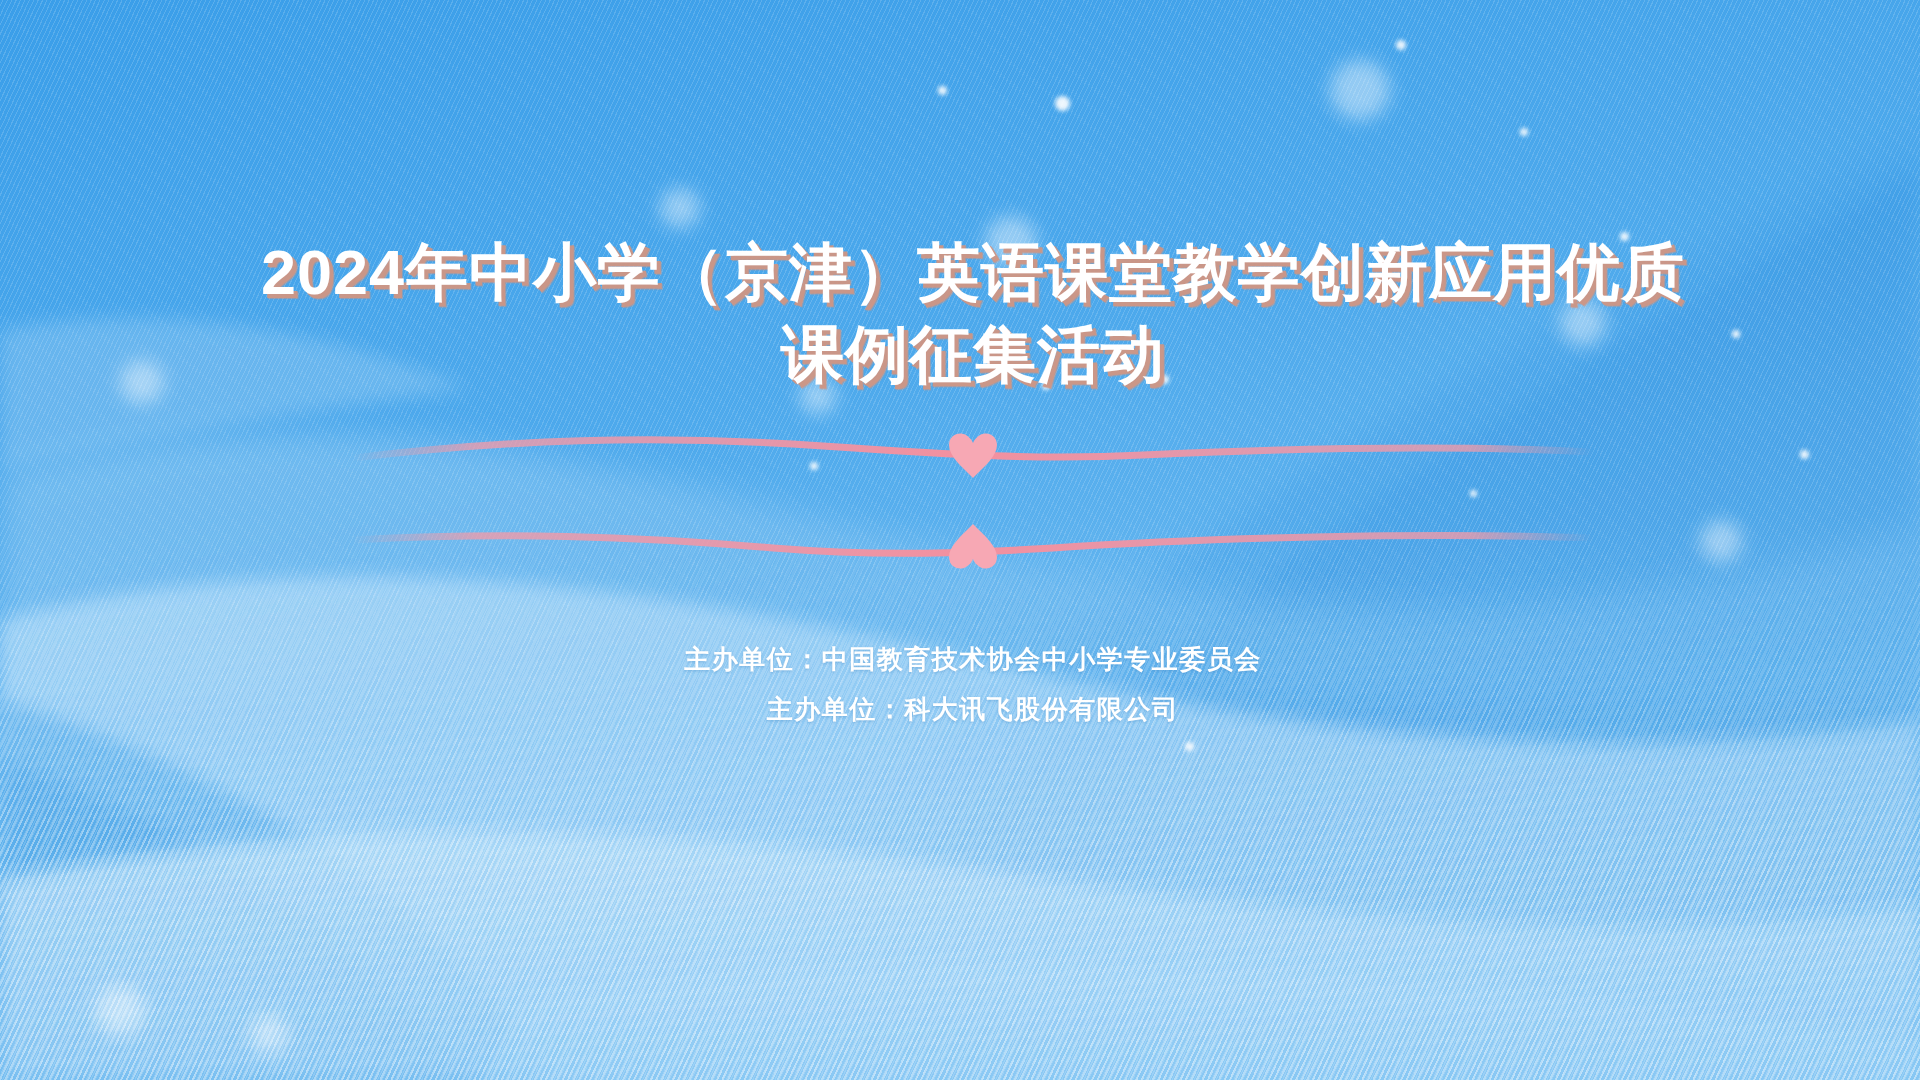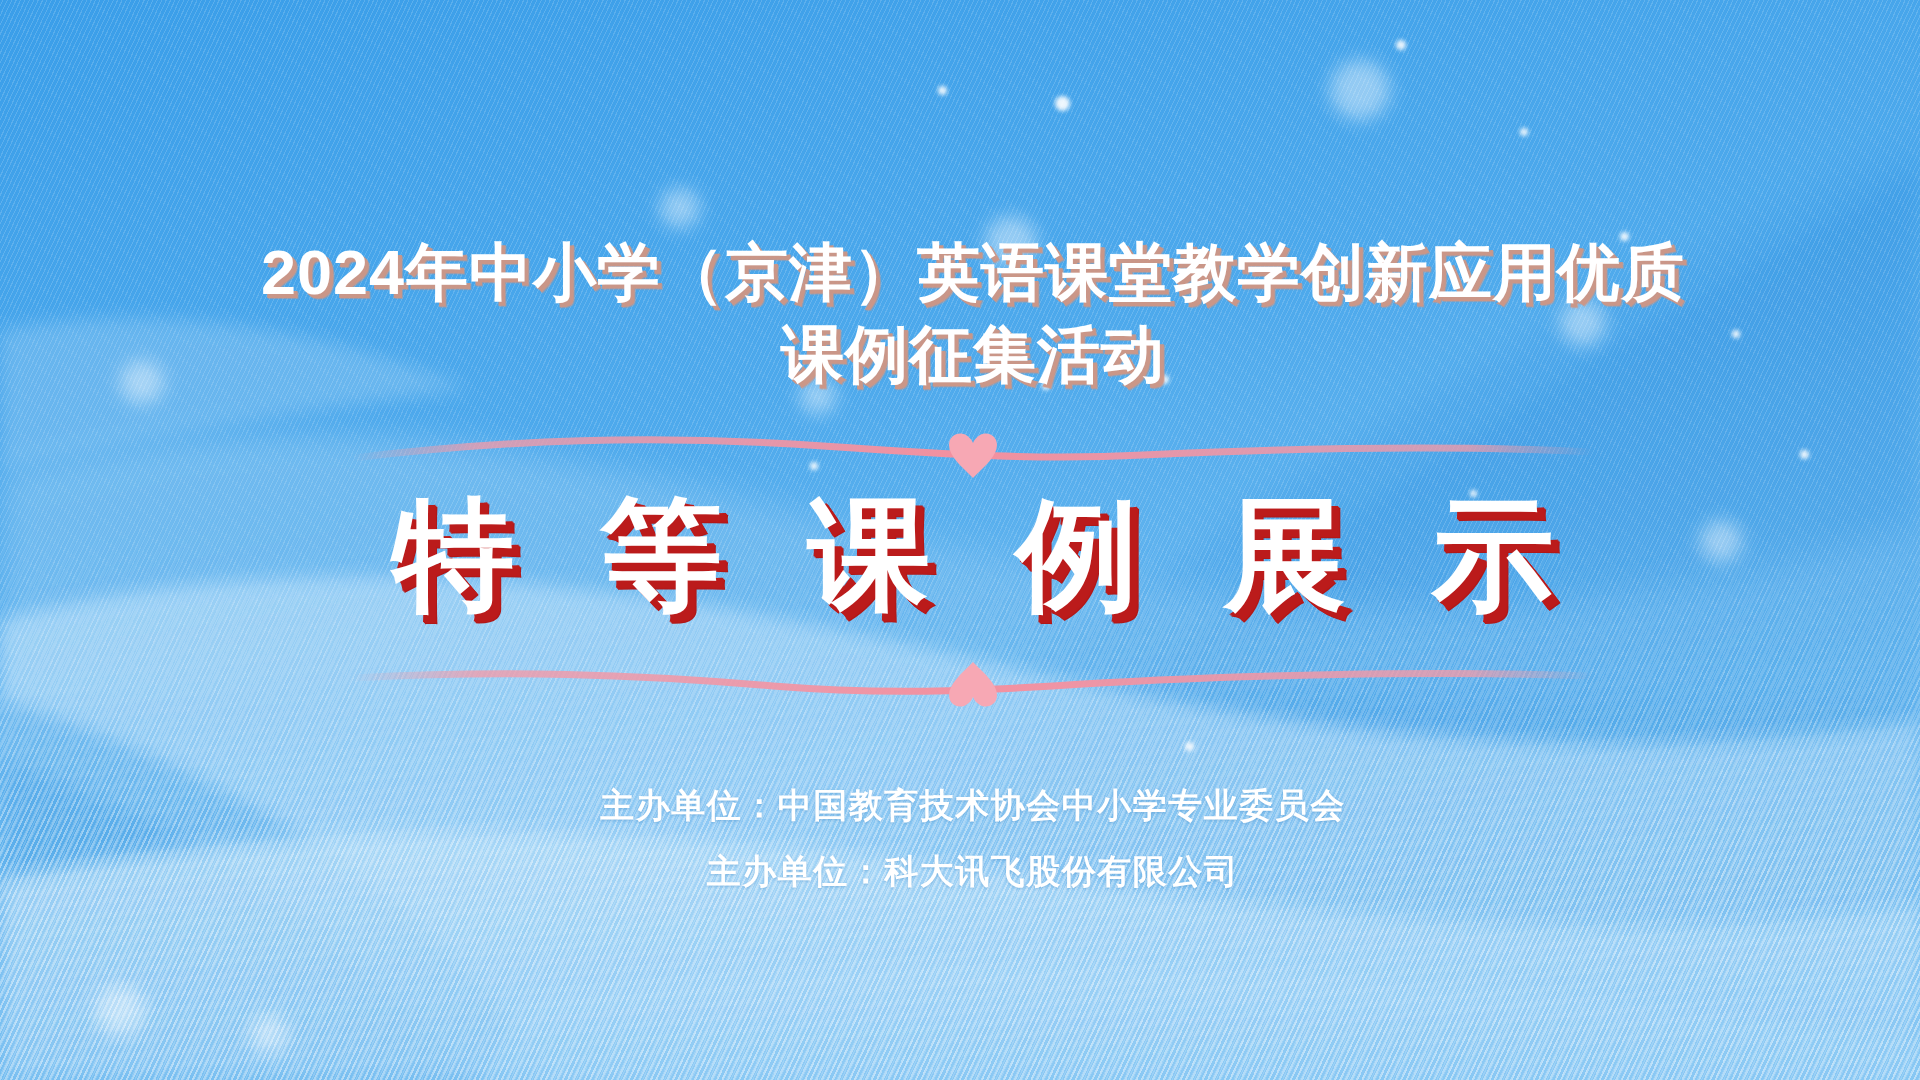--- a/index.html
+++ b/index.html
@@ -110,21 +110,21 @@
     text-shadow:
        7px 7px 0 #bb1b1b,
        8px 8px 0 #bb1b1b,
        9px 9px 0 #b01818;
   }
 
   .org-block {
     margin-top: 62px;
     text-align: center;
     color: #ffffff;
-    font-size: 34px;
+    font-size: 26px;
     line-height: 1.95;
     font-weight: bold;
     letter-spacing: 1.5px;
     text-shadow: 0 1px 3px rgba(60,130,190,0.40);
   }
   .org-line { display: block; white-space: pre; }
 </style>
 </head>
 <body>
 
@@ -242,21 +242,20 @@
         <path d="M0,36 C150,18 300,12 470,24 C600,33 690,38 790,33
                  C920,27 1080,22 1240,30" fill="none" stroke="url(#pinkLine)" stroke-width="7" stroke-linecap="round"></path>
 
         <g transform="translate(620,34)">
           <path d="M0,22 C-12,10 -24,0 -24,-11 C-24,-21 -14,-25 -7,-21 C-3.4,-19 -1.2,-16 0,-13
                    C1.2,-16 3.4,-19 7,-21 C14,-25 24,-21 24,-11 C24,0 12,10 0,22 Z" fill="#f7a8b4"></path>
         </g>
       </svg>
     </div>
 
-    <div class="main-title">特 等 课 例 展 示</div>
 
     <div class="divider second">
       <svg width="1240" height="62" viewBox="0 0 1240 62" xmlns="http://www.w3.org/2000/svg">
         <defs>
           <linearGradient id="pinkLine2" x1="0" y1="0" x2="1" y2="0">
             <stop offset="0%" stop-color="#f59aa8" stop-opacity="0"></stop>
             <stop offset="10%" stop-color="#f59aa8" stop-opacity="0.75"></stop>
             <stop offset="50%" stop-color="#f3909f" stop-opacity="1"></stop>
             <stop offset="90%" stop-color="#f59aa8" stop-opacity="0.75"></stop>
             <stop offset="100%" stop-color="#f59aa8" stop-opacity="0"></stop>

